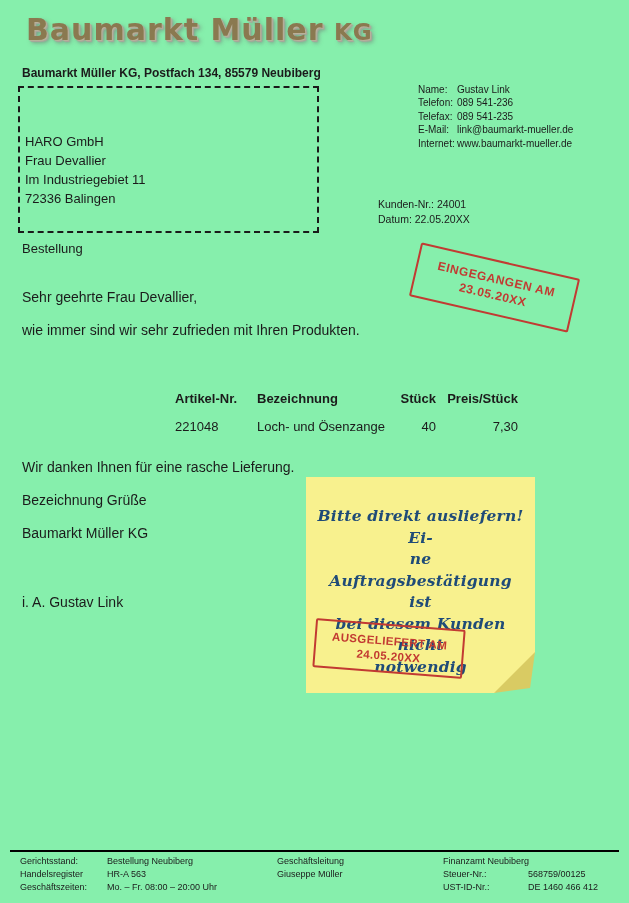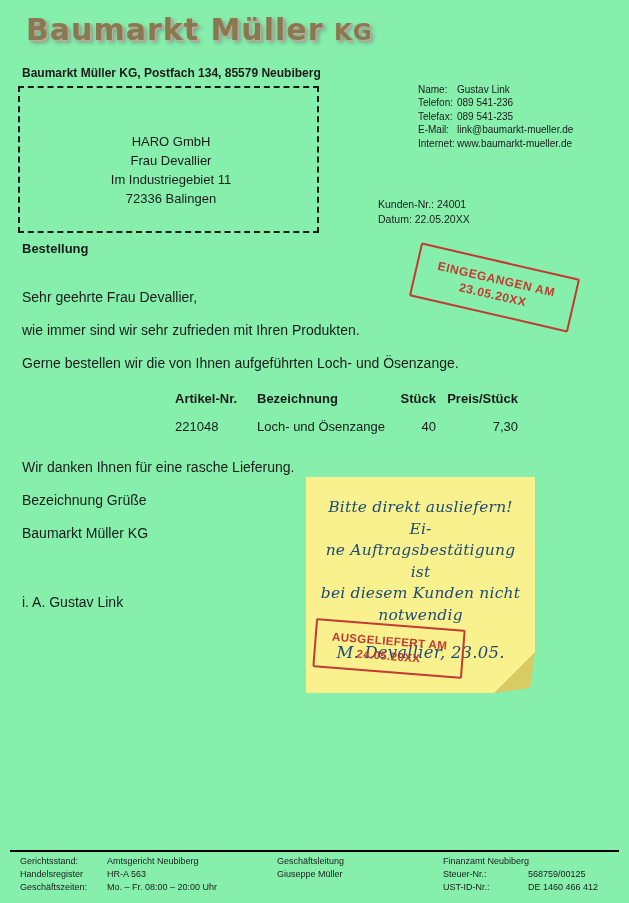--- a/index.html
+++ b/index.html
@@ -20,32 +20,32 @@
   .logo{left:26px;top:12px;font-weight:bold;color:var(--logo-brown);
         font-family:"DejaVu Sans",sans-serif;letter-spacing:1px;white-space:nowrap;
         text-shadow:1px 1px 0 #b9b19a,2px 2px 1px #a9a69b,3px 3px 4px rgba(110,110,110,.65);}
   .logo .main{font-size:30px;}
   .logo .suffix{font-size:23px;margin-left:4px;}
 
   
   .sender{left:22px;top:66px;font-size:12px;font-weight:bold;}
 
   
-  .addr-box{left:18px;top:86px;width:301px;height:147px;border:2px dashed #1a1a1a;text-align:center;}
+  .addr-box{left:18px;top:86px;width:301px;height:147px;border:2px dashed #1a1a1a;}
   .addr-inner{padding:44px 0 0 5px;font-size:13px;line-height:19px;}
 
   
   .contact{left:378px;top:83px;font-size:10px;line-height:13.4px;}
   .contact .lbl{display:inline-block;width:79px;padding-left:40px;}
 
   
   .meta{left:378px;top:197px;font-size:10.5px;line-height:15px;}
 
   
-  .subject{left:22px;top:241px;font-size:13px;font-weight:bold;}
+  .subject{left:22px;top:241px;font-size:13px;font-weight:normal;}
 
   
   .stamp{border:2px solid var(--stamp-red);color:var(--stamp-red);text-align:center;
          font-weight:600;border-radius:2px;}
   .stamp-received{left:413px;top:260px;width:163px;height:55px;transform:rotate(13deg);
          font-size:12px;line-height:16px;letter-spacing:.6px;padding-top:9px;}
   .stamp-delivered{left:8px;top:147px;width:150px;height:49px;transform:rotate(4.5deg);
          font-size:11.5px;line-height:15px;letter-spacing:.4px;padding-top:8px;position:absolute;}
 
   
@@ -56,22 +56,22 @@
   .trow.head{font-weight:bold;}
   .tcell{position:absolute;top:0;white-space:nowrap;}
   .c1{left:147px;width:78px;}
   .c2{left:229px;width:150px;}
   .c3{left:352px;width:56px;text-align:right;}
   .c4{left:412px;width:78px;text-align:right;}
 
   
   .note{left:306px;top:477px;width:229px;height:216px;background:var(--note-yellow);
         clip-path:polygon(0 0,100% 0,100% calc(100% - 40px),calc(100% - 40px) 100%,0 100%);}
-  .note-text{padding:20px 10px 0;text-align:center;color:var(--ink-blue);
-        font-family:"DejaVu Serif",serif;font-style:italic;font-weight:400;
+  .note-text{padding:28px 10px 0;text-align:center;color:var(--ink-blue);
+        font-family:"DejaVu Serif",serif;font-style:italic;font-weight:700;
         font-size:15.5px;line-height:21.5px;letter-spacing:.2px;}
   .note-sig{margin-top:16px;font-size:16.5px;}
   .note-fold{left:494px;top:652px;width:41px;height:41px;background:var(--note-fold);
         clip-path:polygon(0 100%,100% 0,88% 88%);}
 
   
   .footer-divider{left:10px;top:850px;width:609px;border-top:2px solid #000;}
   .footer{top:855px;font-size:9px;line-height:13.2px;white-space:nowrap;}
   .fcol1{left:20px;}
   .fcol1 .lbl{display:inline-block;width:87px;}
@@ -125,21 +125,20 @@
 
   <div class="abs subject">Bestellung</div>
 
   <div class="abs stamp stamp-received">
     <div>EINGEGANGEN AM</div>
     <div>23.05.20XX</div>
   </div>
 
   <div class="abs line" style="top:289px">Sehr geehrte Frau Devallier,</div>
   <div class="abs line" style="top:322px">wie immer sind wir sehr zufrieden mit Ihren Produkten.</div>
-  <div class="abs line" style="top:355px">Gerne bestellen wir die von Ihnen aufgeführten Loch- und Ösenzange.</div>
 
   <div class="abs trow head" style="top:391px">
     <span class="tcell c1">Artikel-Nr.</span>
     <span class="tcell c2">Bezeichnung</span>
     <span class="tcell c3">Stück</span>
     <span class="tcell c4">Preis/Stück</span>
   </div>
   <div class="abs trow" style="top:419px">
     <span class="tcell c1">221048</span>
     <span class="tcell c2">Loch- und Ösenzange</span>
@@ -164,21 +163,21 @@
       <div>AUSGELIEFERT AM</div>
       <div>24.05.20XX</div>
     </div>
   </div>
   <div class="abs note-fold"></div>
 
   <div class="abs footer-divider"></div>
 
   <div class="abs footer fcol1">
     <div>
-      <span class="lbl">Gerichtsstand:</span><span>Amtsgericht Neubiberg</span>
+      <span class="lbl">Gerichtsstand:</span><span>Bestellung Neubiberg</span>
     </div>
     <div>
       <span class="lbl">Handelsregister</span><span>HR-A 563</span>
     </div>
     <div>
       <span class="lbl">Geschäftszeiten:</span><span>Mo. – Fr. 08:00 – 20:00 Uhr</span>
     </div>
   </div>
 
   <div class="abs footer fcol2">

